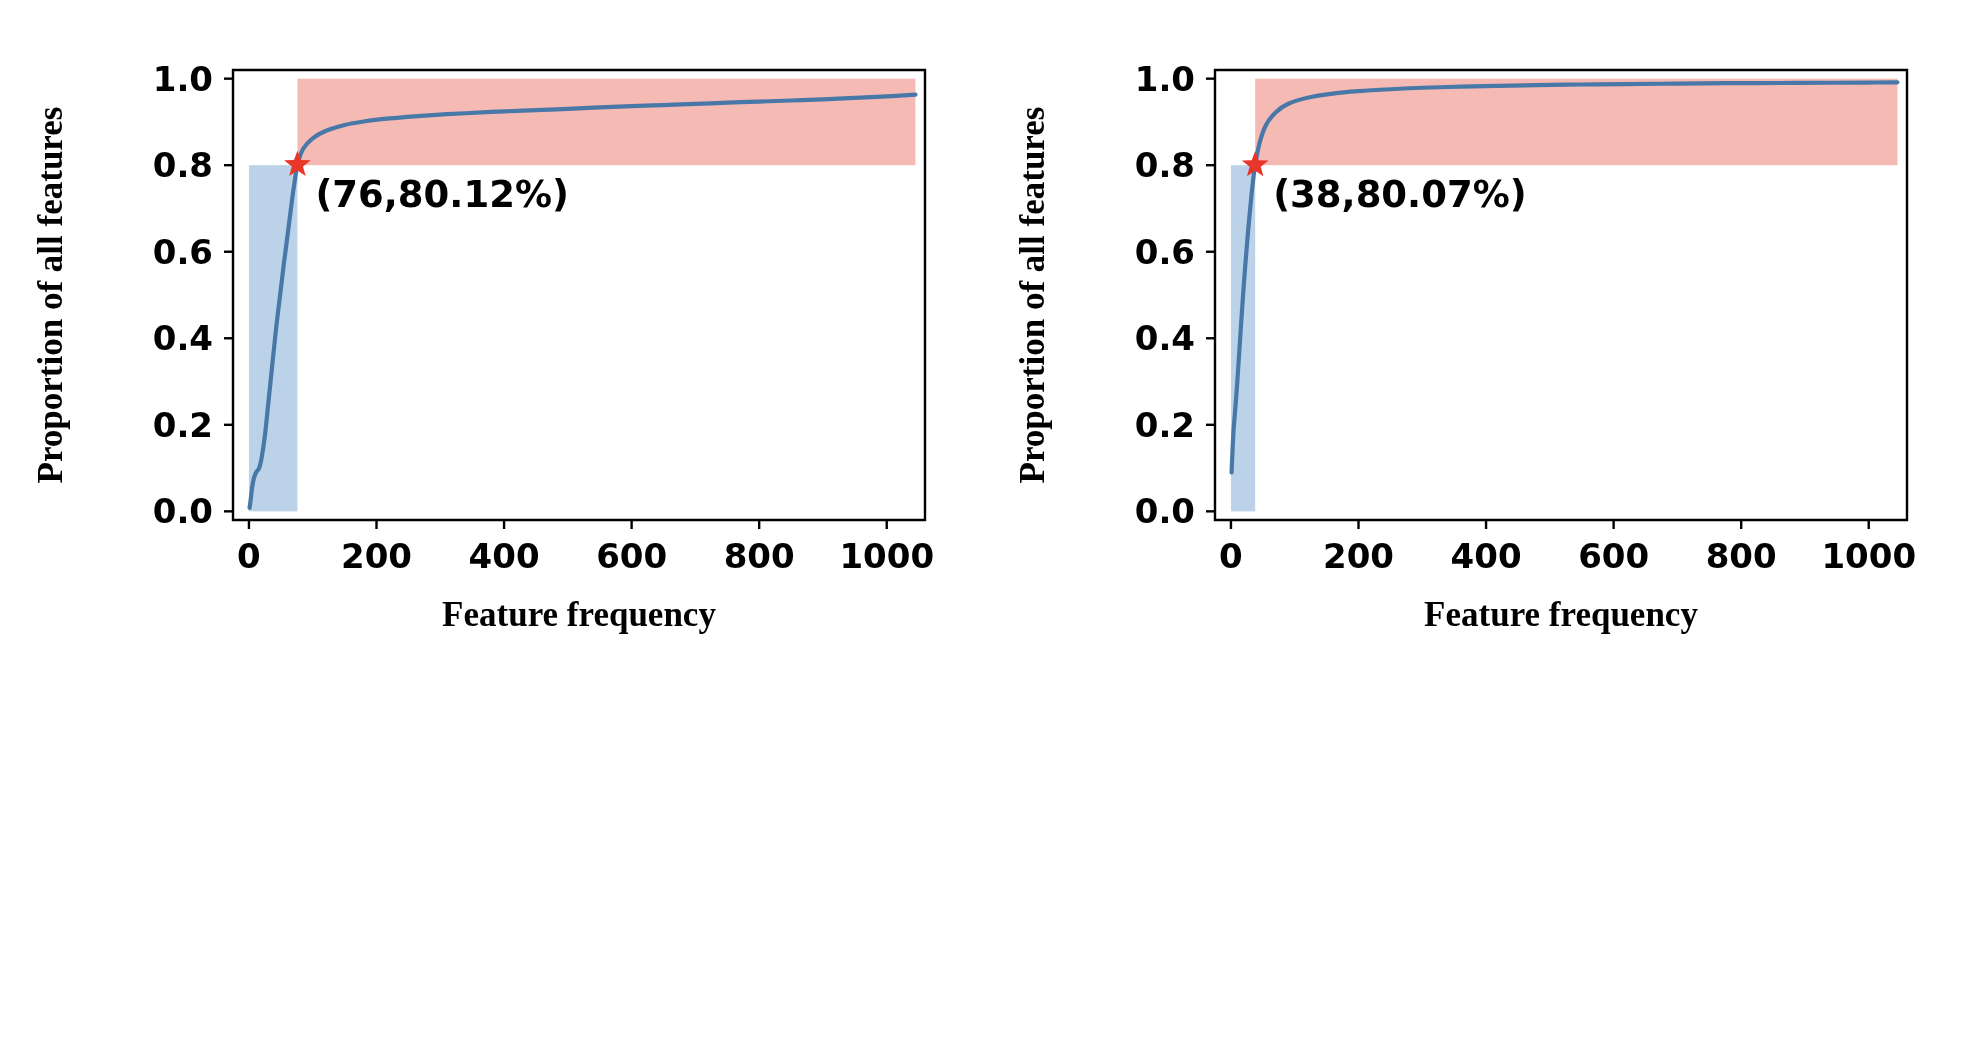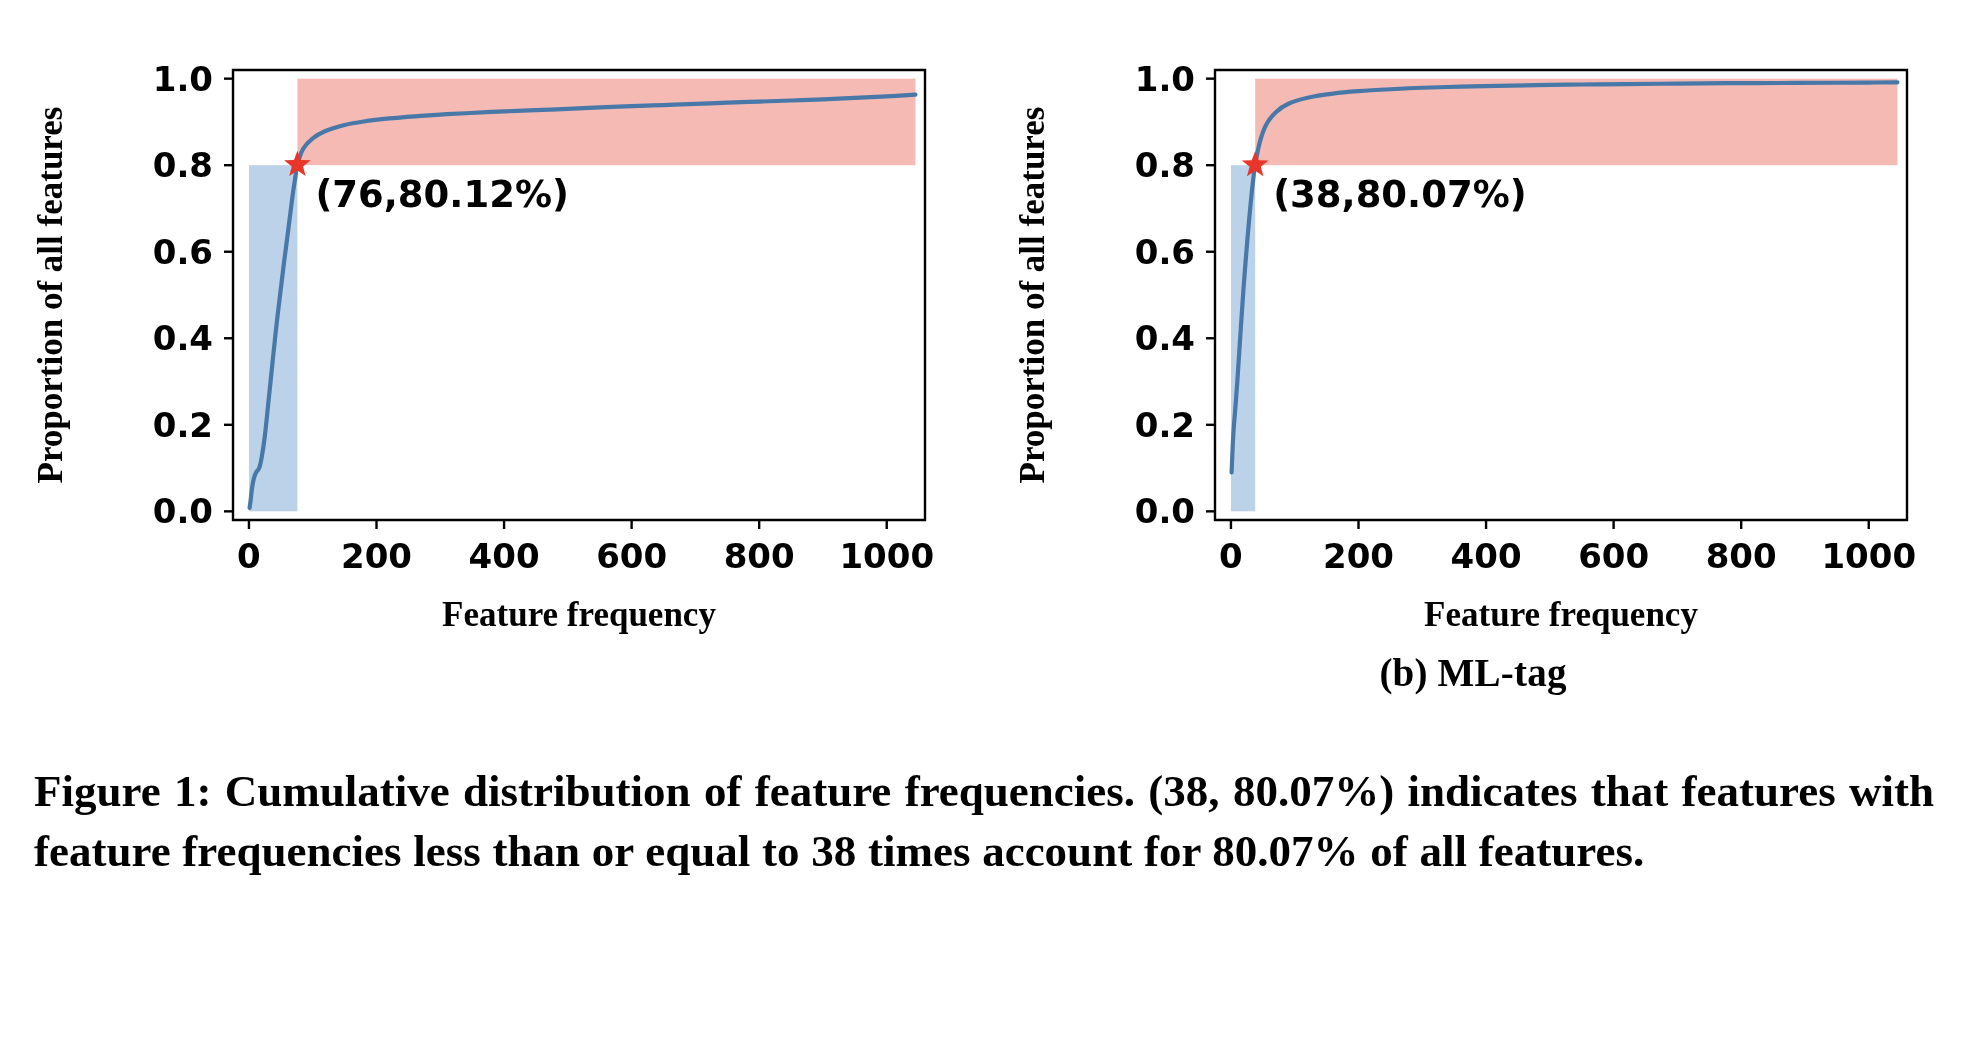--- a/index.html
+++ b/index.html
@@ -192,20 +192,18 @@
             <text x="213" y="177.19230769230768" text-anchor="end" class="tick-label">0.8</text>
             <text x="213" y="90.65384615384619" text-anchor="end" class="tick-label">1.0</text>
           </g>
 
         <text id="b-xlabel" class="axis-title" text-anchor="middle" x="579" y="626">Feature frequency</text>
         <text id="b-ylabel" class="axis-title" text-anchor="middle" x="62" y="295" transform="rotate(-90 62 295)">Proportion of all features</text>
 
         <text id="b-ann" class="ann-label" x="291.18064516129033" y="206.8894230769231" text-anchor="start">(38,80.07%)</text>
       </svg>
 
-      <div class="subcaption">(b) ML-tag</div>
     </div>
 
   </div>
 
-  <div class="figure-caption">Figure 1: Cumulative distribution of feature frequencies. (38, 80.07%) indicates that features with feature frequencies less than or equal to 38 times account for 80.07% of all features.</div>
 
 </div>
 
 </body></html>

